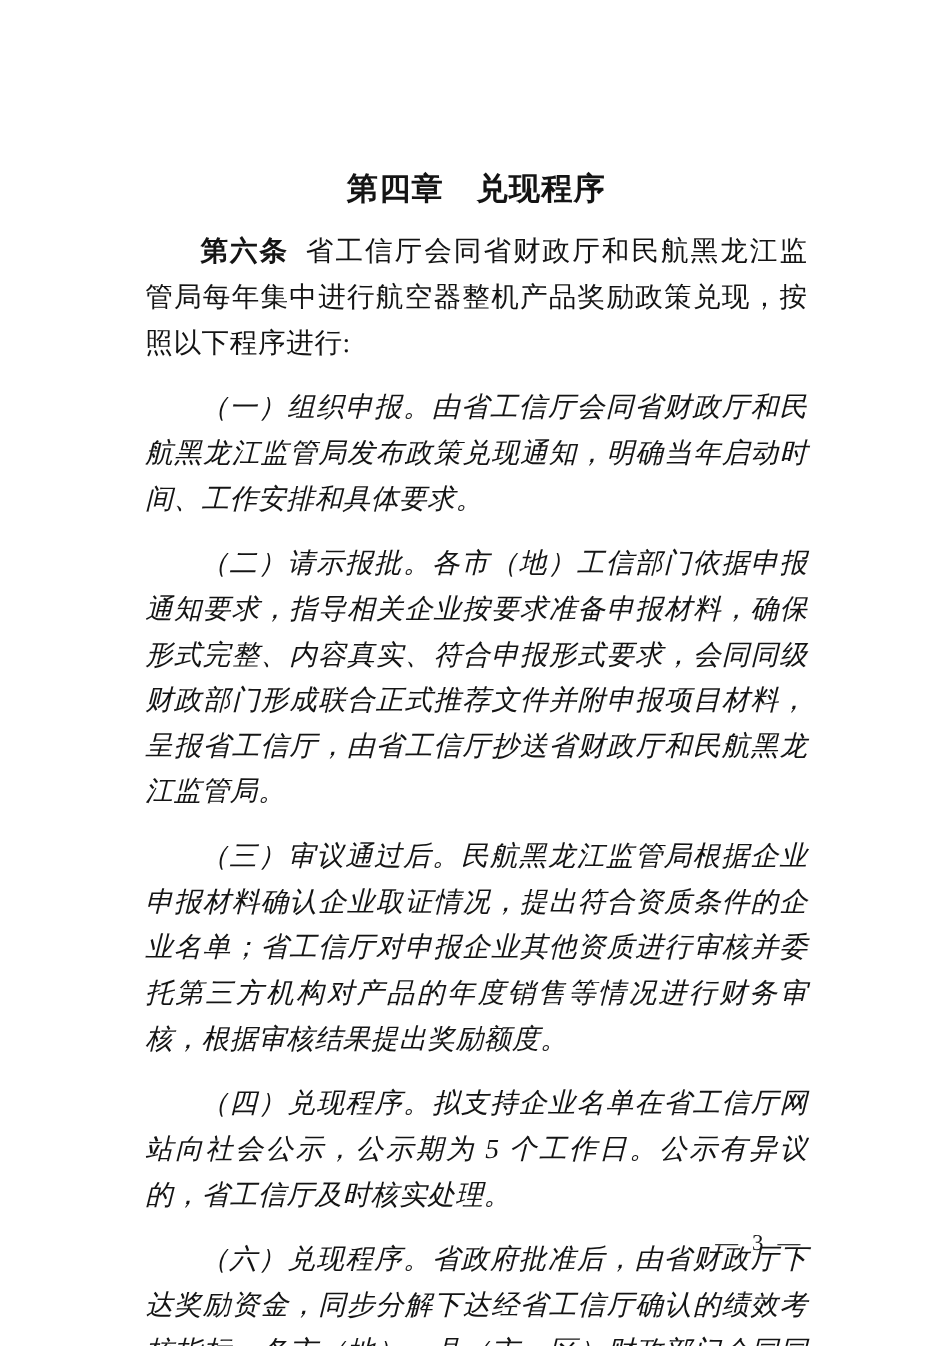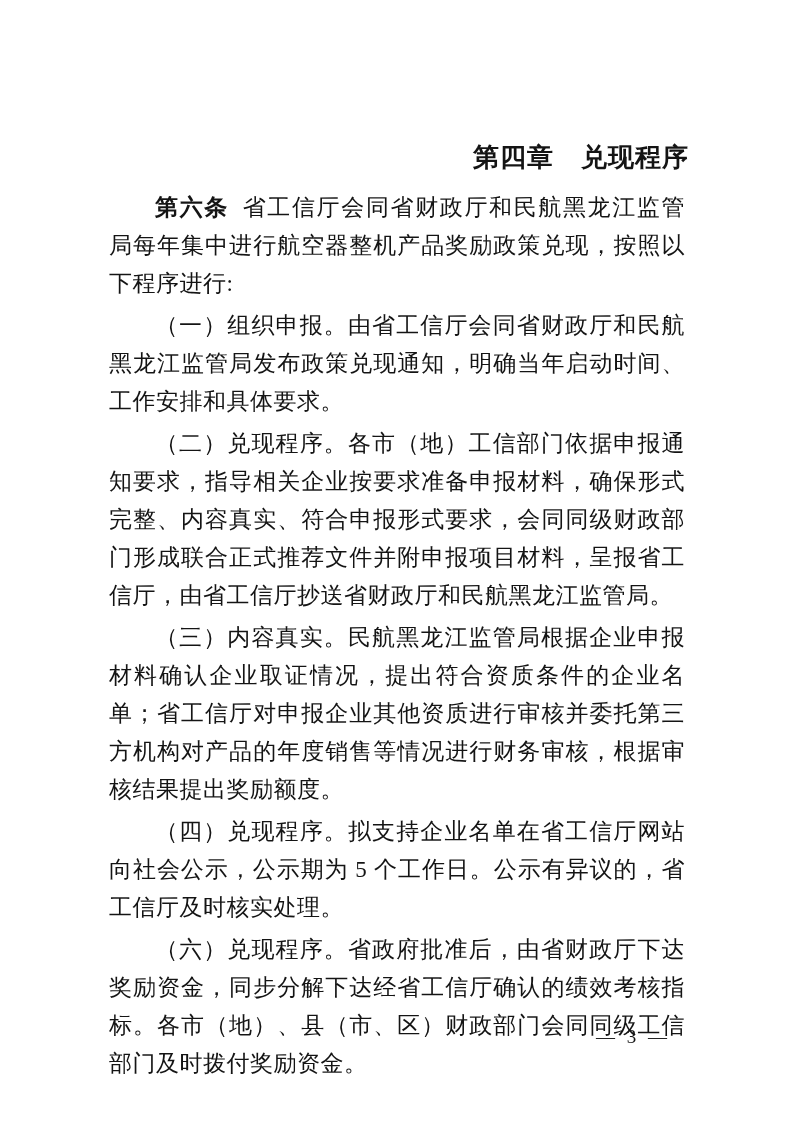--- a/index.html
+++ b/index.html
@@ -16,38 +16,39 @@
     font-family: "Liberation Serif", "DejaVu Serif", serif;
     color: #141414;
   }
   .content {
     position: absolute;
     left: 105px;
     top: 140px;
     width: 584px;
   }
   .doc-title {
-    text-align: right;
+    text-align: center;
     font-family: "Liberation Sans", "DejaVu Sans", sans-serif;
     font-weight: bold;
     font-size: 26px;
     line-height: 34px;
     letter-spacing: 1px;
     margin: 0 0 14px 0;
   }
   .para {
     font-size: 23px;
     line-height: 38px;
     text-align: justify;
     text-indent: 2em;
     letter-spacing: 0.5px;
-    margin: 4px;
+    margin: 16px;
   }
   .para + .para {
     margin-top: 4px;
+    font-style: italic;
   }
   .article-no {
     font-family: "Liberation Sans", "DejaVu Sans", sans-serif;
     font-weight: bold;
     margin-right: 0.6em;
   }
   .item-head {
     
     font-weight: normal;
   }
@@ -72,25 +73,25 @@
 
     <p class="para">
       <span class="article-no">第六条</span><span>省工信厅会同省财政厅和民航黑龙江监管局每年集中进行航空器整机产品奖励政策兑现，按照以下程序进行:</span>
     </p>
 
     <p class="para">
       <span class="item-head">（一）组织申报。</span><span>由省工信厅会同省财政厅和民航黑龙江监管局发布政策兑现通知，明确当年启动时间、工作安排和具体要求。</span>
     </p>
 
     <p class="para">
-      <span class="item-head">（二）兑现程序。</span><span>各市（地）工信部门依据申报通知要求，指导相关企业按要求准备申报材料，确保形式完整、内容真实、符合申报形式要求，会同同级财政部门形成联合正式推荐文件并附申报项目材料，呈报省工信厅，由省工信厅抄送省财政厅和民航黑龙江监管局。</span>
+      <span class="item-head">（二）请示报批。</span><span>各市（地）工信部门依据申报通知要求，指导相关企业按要求准备申报材料，确保形式完整、内容真实、符合申报形式要求，会同同级财政部门形成联合正式推荐文件并附申报项目材料，呈报省工信厅，由省工信厅抄送省财政厅和民航黑龙江监管局。</span>
     </p>
 
     <p class="para">
-      <span class="item-head">（三）内容真实。</span><span>民航黑龙江监管局根据企业申报材料确认企业取证情况，提出符合资质条件的企业名单；省工信厅对申报企业其他资质进行审核并委托第三方机构对产品的年度销售等情况进行财务审核，根据审核结果提出奖励额度。</span>
+      <span class="item-head">（三）审议通过后。</span><span>民航黑龙江监管局根据企业申报材料确认企业取证情况，提出符合资质条件的企业名单；省工信厅对申报企业其他资质进行审核并委托第三方机构对产品的年度销售等情况进行财务审核，根据审核结果提出奖励额度。</span>
     </p>
 
     <p class="para">
       <span class="item-head">（四）兑现程序。</span><span>拟支持企业名单在省工信厅网站向社会公示，公示期为 5 个工作日。公示有异议的，省工信厅及时核实处理。</span>
     </p>
 
 
     <p class="para">
       <span class="item-head">（六）兑现程序。</span><span>省政府批准后，由省财政厅下达奖励资金，同步分解下达经省工信厅确认的绩效考核指标。各市（地）、县（市、区）财政部门会同同级工信部门及时拨付奖励资金。</span>
     </p>

